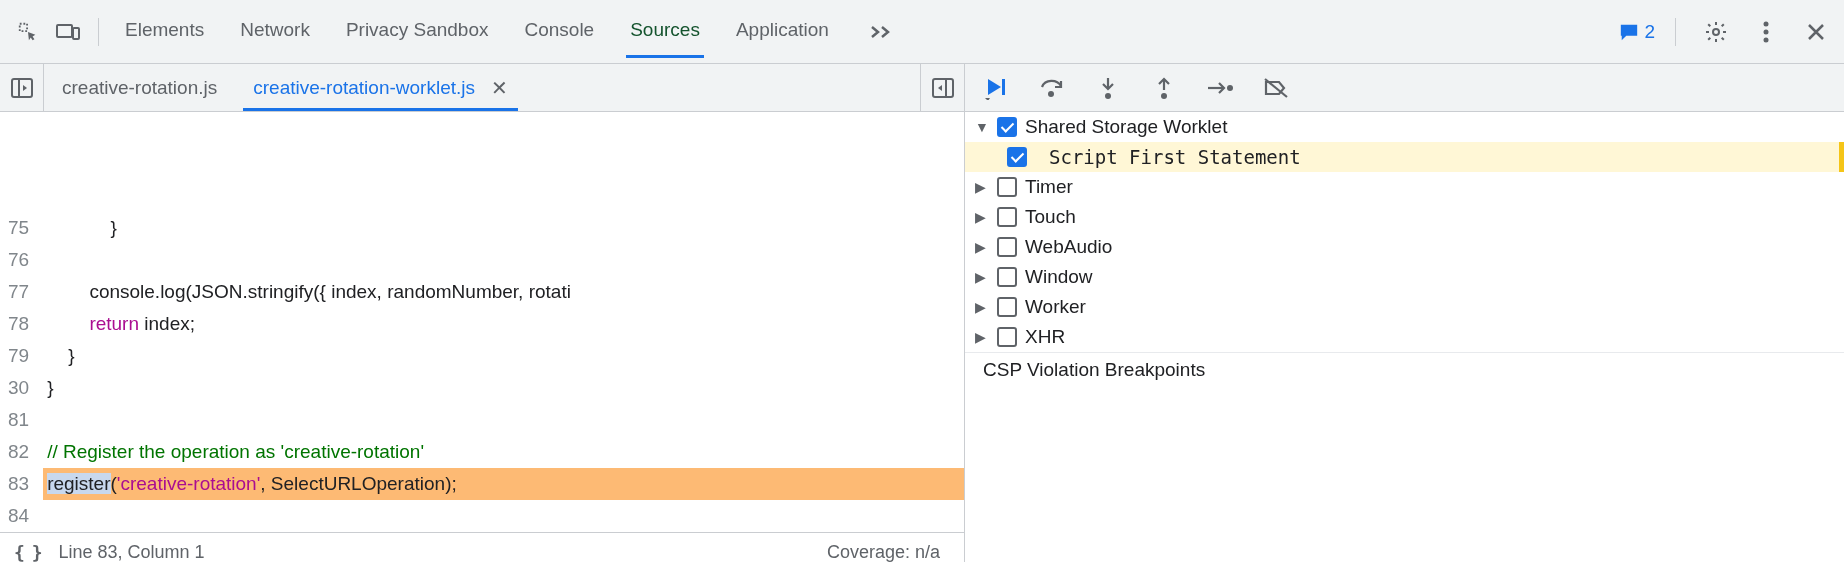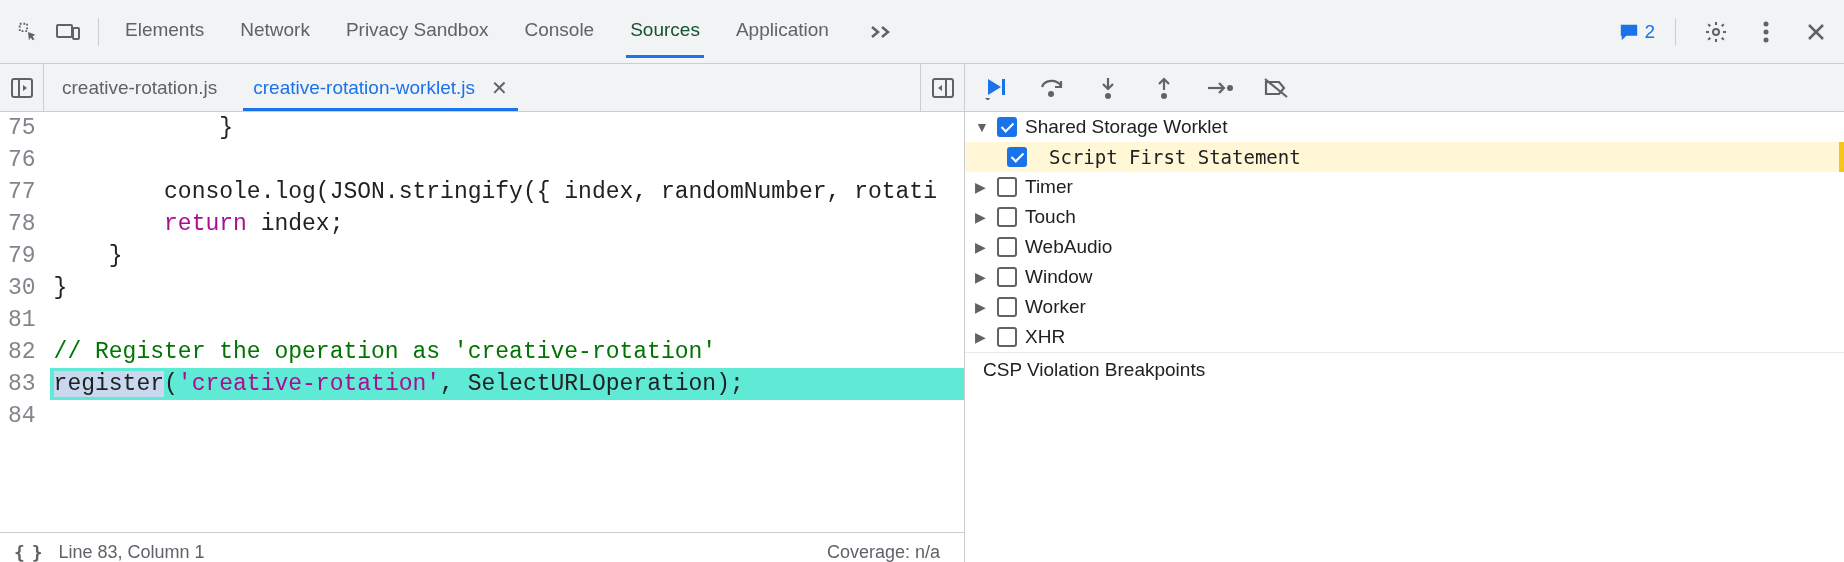--- a/index.html
+++ b/index.html
@@ -23,26 +23,26 @@
 .file-tab .close { font-size: 20px; color: #5f6368; margin-left: 6px; }
 .file-tabs-spacer { flex: 1; }
 .snippets-toggle { width: 44px; height: 100%; display: flex; align-items: center; justify-content: center; color: #5f6368; border-left: 1px solid #cacdd1; }
 
 .debug-toolbar { flex: 1; display: flex; align-items: center; gap: 26px; padding: 0 16px; }
 .debug-toolbar .dbg-icon { color: #5f6368; display: flex; align-items: center; justify-content: center; width: 30px; }
 .debug-toolbar .dbg-icon.resume { color: #1a73e8; }
 
 .main-area { display: flex; height: calc(100% - 54px - 48px); }
 .code-pane { flex: 0 0 965px; display: flex; flex-direction: column; border-right: 1px solid #cacdd1; }
-.code-scroll { flex: 1; display: flex; overflow: hidden; font-family: Liberation Mono, monospace; font-size: 23px; line-height: 32px; }
+.code-scroll { flex: 1; display: flex; overflow: hidden; font-family: Liberation Sans, sans-serif; font-size: 19px; line-height: 32px; align-items: flex-end; }
 .gutter { text-align: right; color: #80868b; padding: 0 14px 0 8px; user-select: none; }
 .gutter .ln { height: 32px; }
 .code-lines { flex: 1; white-space: pre; overflow: hidden; position: relative; }
 .code-lines .line { height: 32px; padding-left: 4px; }
-.hl-line { background: #5eead4; }
+.hl-line { background: #fdba74; }
 .sel { background: #c8d8ee; }
 .kw { color: #aa0d91; }
 .com { color: #007400; }
 .str { color: #aa0d91; }
 
 .status-bar { height: 40px; border-top: 1px solid #cacdd1; display: flex; align-items: center; padding: 0 14px; font-size: 18px; color: #5f6368; gap: 18px; }
 .status-bar .coverage { margin-left: auto; padding-right: 10px; }
 .pretty-icon { font-family: monospace; letter-spacing: -2px; font-weight: bold; }
 
 .side-panel { flex: 1; overflow: auto; font-size: 19px; }

